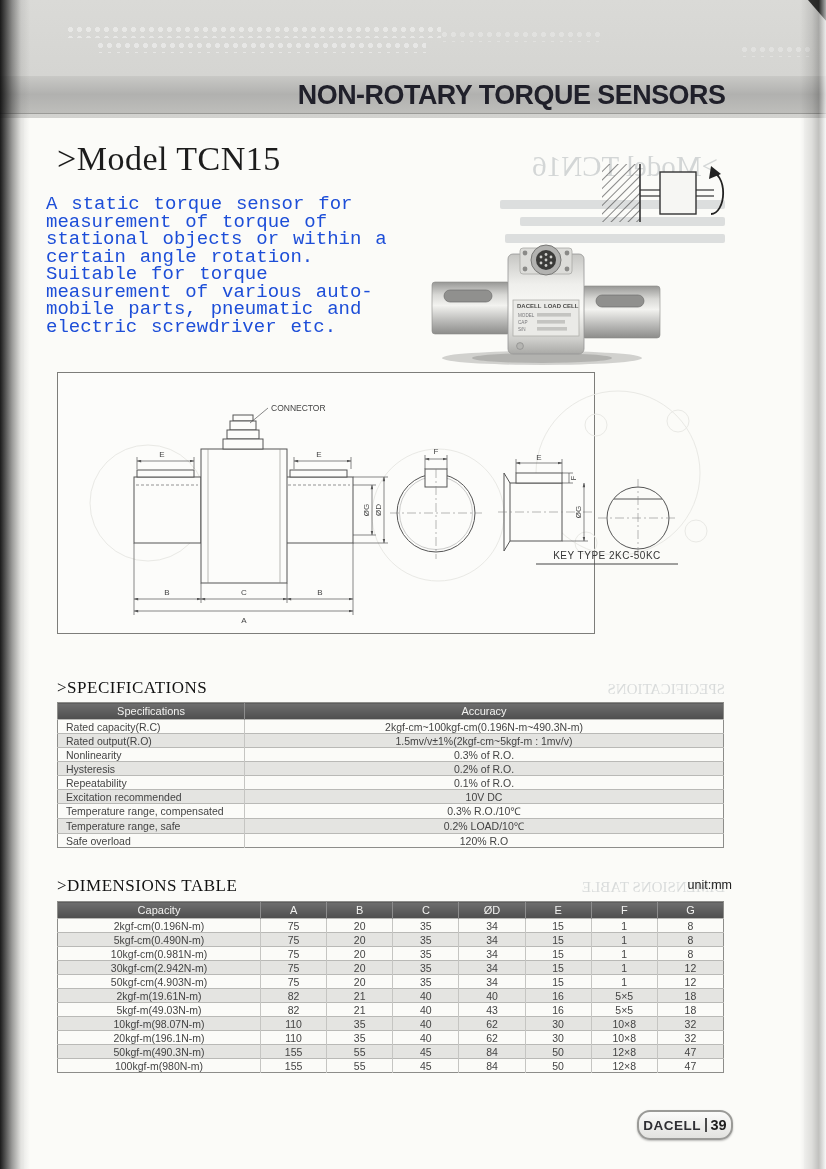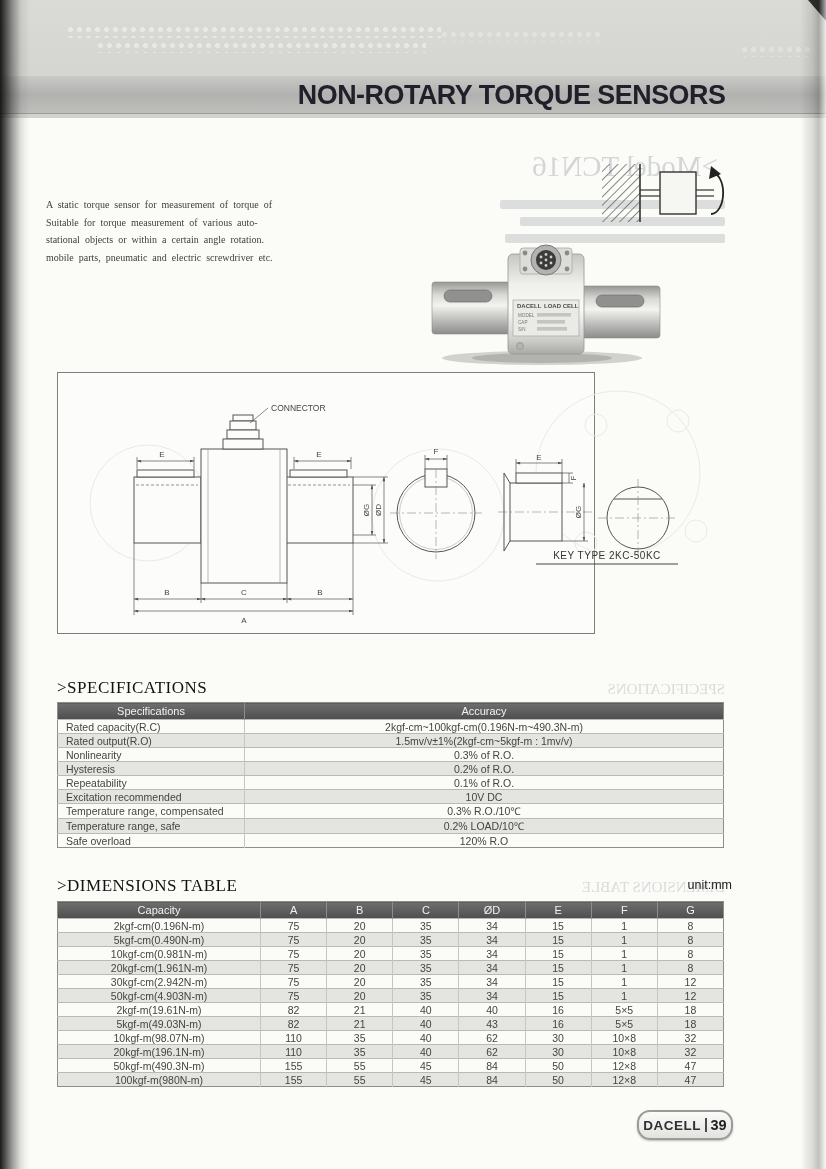--- a/index.html
+++ b/index.html
@@ -20,22 +20,22 @@
              border-top:30px solid rgba(20,20,20,.85);border-left:26px solid transparent;}
   
   .edge-left{position:absolute;left:0;top:0;width:30px;height:1169px;z-index:40;pointer-events:none;
              background:linear-gradient(90deg,rgba(15,15,15,.95),rgba(40,40,40,.45) 40%,rgba(80,80,80,.12) 70%,transparent);}
   .edge-right{position:absolute;right:0;top:0;width:34px;height:1169px;z-index:40;pointer-events:none;
               background:linear-gradient(90deg,transparent,rgba(0,0,0,.10) 35%,rgba(0,0,0,.22) 55%,rgba(255,255,255,.65) 78%,rgba(0,0,0,.15));}
   .content-bg{position:absolute;left:24px;top:118px;width:780px;height:1051px;background:#fbfbf8;}
   
   .model-title{position:absolute;left:57px;top:140px;font-family:"Liberation Serif",serif;
                font-size:34px;color:#1c1c1c;letter-spacing:.5px;}
-  .desc{position:absolute;left:46px;top:196px;width:352px;font-family:Liberation Serif, serif;
-        font-size:10px;line-height:17.5px;color:#404040;word-spacing:2.5px;}
+  .desc{position:absolute;left:46px;top:196px;width:352px;font-family:Liberation Mono, monospace;
+        font-size:19px;line-height:17.5px;color:#1d4ed8;word-spacing:2.5px;}
   .desc span{display:block;}
   
   .ghost{position:absolute;transform:scaleX(-1);color:#99a0a5;font-family:"Liberation Serif",serif;
          pointer-events:none;}
   .ghost-title{left:468px;top:150px;width:250px;font-size:29px;opacity:.40;text-align:left;}
   .ghost-bar{position:absolute;background:rgba(140,148,154,.28);height:9px;border-radius:2px;}
   .ghost-spec{left:555px;top:681px;width:170px;font-size:15px;opacity:.35;}
   .ghost-dims{left:520px;top:879px;width:205px;font-size:15px;opacity:.35;}
   
   .drawing-box{position:absolute;left:57px;top:372px;width:538px;height:262px;
@@ -84,24 +84,25 @@
   <div class="corner-tr"></div>
   <div class="content-bg"></div>
 
   <div class="ghost ghost-title">&gt;Model TCN16</div>
   <div class="ghost-bar" style="left:500px;top:200px;width:225px;"></div>
   <div class="ghost-bar" style="left:520px;top:217px;width:205px;"></div>
   <div class="ghost-bar" style="left:505px;top:234px;width:220px;"></div>
   <div class="ghost ghost-spec">SPECIFICATIONS</div>
   <div class="ghost ghost-dims">DIMENSIONS TABLE</div>
 
+  <div class="model-title">&gt;Model TCN15</div>
   <div class="desc">
     <span>A static torque sensor for measurement of torque of</span>
+    <span>stational objects or within a certain angle rotation.</span>
     <span>Suitable for torque measurement of various auto-</span>
-    <span>stational objects or within a certain angle rotation.</span>
     <span>mobile parts, pneumatic and electric screwdriver etc.</span>
   </div>
 
   <svg style="position:absolute;left:600px;top:156px;" width="135" height="82" viewBox="0 0 135 82">
     <defs>
       <pattern id="hatch" width="6" height="6" patternUnits="userSpaceOnUse" patternTransform="rotate(45)">
         <line x1="0" y1="0" x2="0" y2="6" stroke="#555" stroke-width="1.4"></line>
       </pattern>
     </defs>
     <rect x="2" y="8" width="38" height="58" fill="url(#hatch)"></rect>
@@ -371,30 +372,20 @@
           <td>10kgf-cm(0.981N-m)</td>
           <td>75</td>
           <td>20</td>
           <td>35</td>
           <td>34</td>
           <td>15</td>
           <td>1</td>
           <td>8</td>
         </tr>
         <tr>
-          <td>20kgf-cm(1.961N-m)</td>
-          <td>75</td>
-          <td>20</td>
-          <td>35</td>
-          <td>34</td>
-          <td>15</td>
-          <td>1</td>
-          <td>8</td>
-        </tr>
-        <tr>
           <td>30kgf-cm(2.942N-m)</td>
           <td>75</td>
           <td>20</td>
           <td>35</td>
           <td>34</td>
           <td>15</td>
           <td>1</td>
           <td>12</td>
         </tr>
         <tr>

